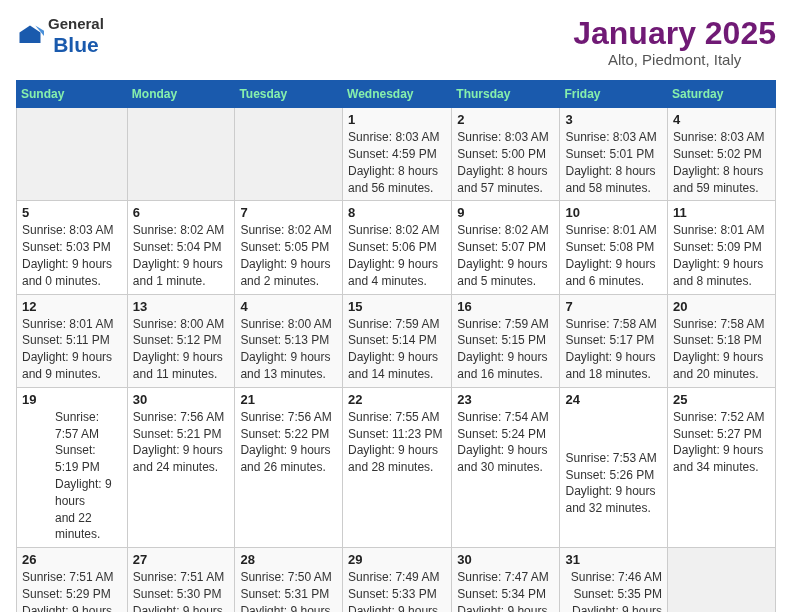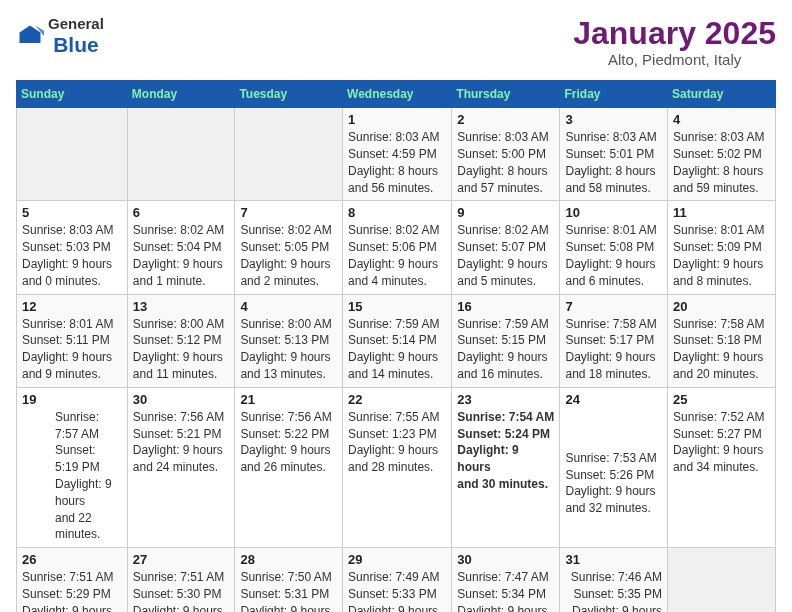--- a/index.html
+++ b/index.html
@@ -281,27 +281,27 @@
         <td>
           <div class="day-number">21</div>
           <div class="day-info" style="white-space: pre-line;">Sunrise: 7:56 AM
 Sunset: 5:22 PM
 Daylight: 9 hours
 and 26 minutes.</div>
         </td>
         <td>
           <div class="day-number">22</div>
           <div class="day-info" style="white-space: pre-line;">Sunrise: 7:55 AM
-Sunset: 1:23 PM
+Sunset: 11:23 PM
 Daylight: 9 hours
 and 28 minutes.</div>
         </td>
         <td>
           <div class="day-number">23</div>
-          <div class="day-info" style="white-space: pre-line; font-weight: bold;">Sunrise: 7:54 AM
+          <div class="day-info" style="white-space: pre-line;">Sunrise: 7:54 AM
 Sunset: 5:24 PM
 Daylight: 9 hours
 and 30 minutes.</div>
         </td>
         <td>
           <div class="day-number">24</div>
           <div class="day-info" style="white-space: pre-line; margin-top: 43px;">Sunrise: 7:53 AM
 Sunset: 5:26 PM
 Daylight: 9 hours
 and 32 minutes.</div>

